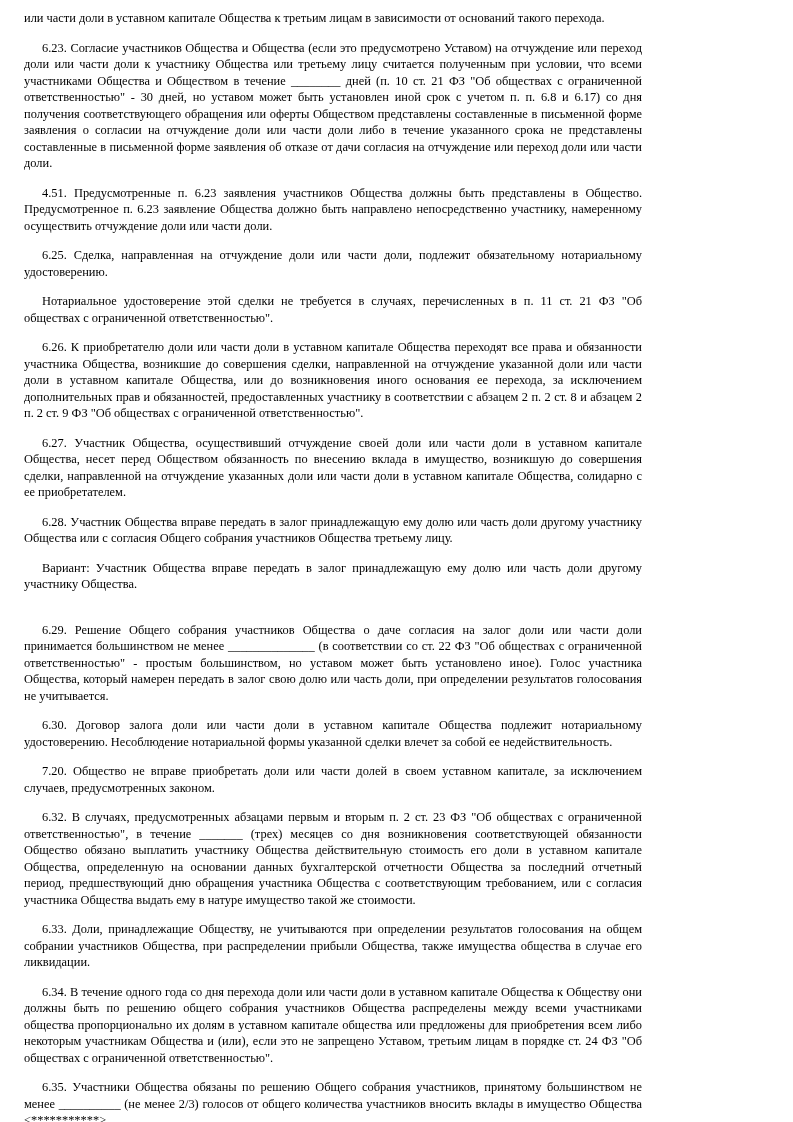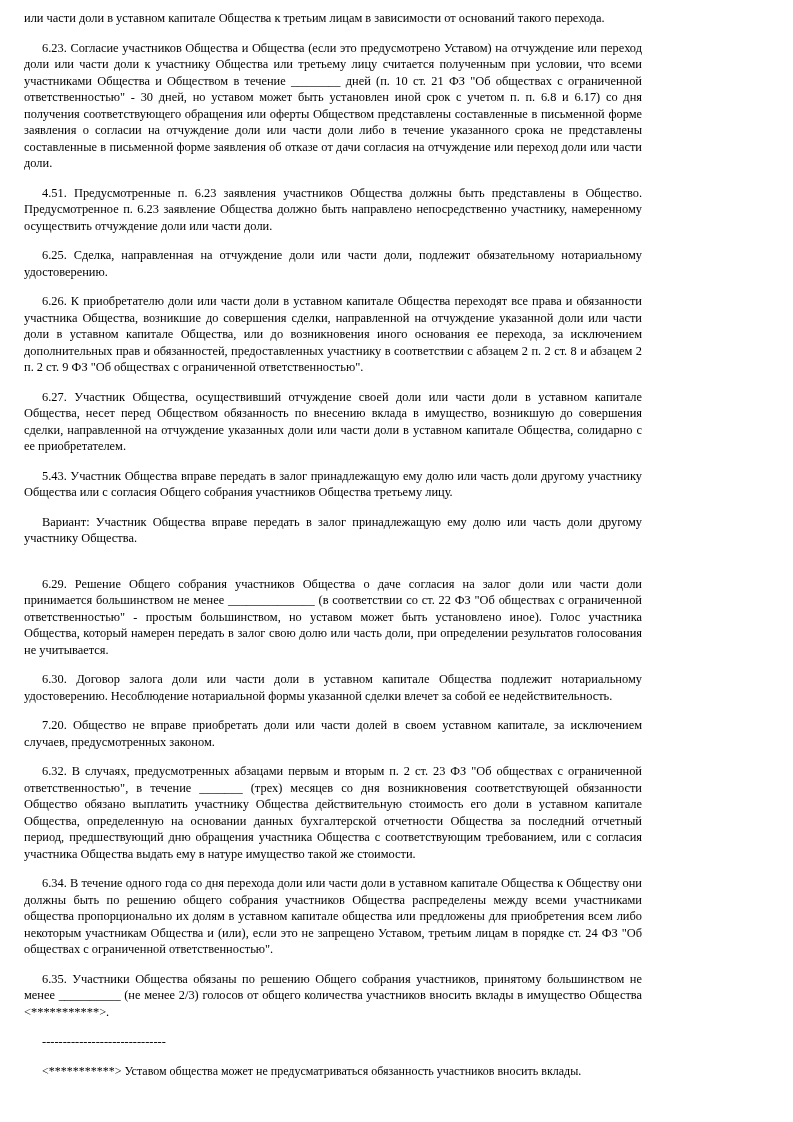--- a/index.html
+++ b/index.html
@@ -54,39 +54,41 @@
 
   <p class="para">или части доли в уставном капитале Общества к третьим лицам в зависимости от оснований такого перехода.</p>
 
 
   <p class="para indent">6.23. Согласие участников Общества и Общества (если это предусмотрено Уставом) на отчуждение или переход доли или части доли к участнику Общества или третьему лицу считается полученным при условии, что всеми участниками Общества и Обществом в течение ________ дней (п. 10 ст. 21 ФЗ "Об обществах с ограниченной ответственностью" - 30 дней, но уставом может быть установлен иной срок с учетом п. п. 6.8 и 6.17) со дня получения соответствующего обращения или оферты Обществом представлены составленные в письменной форме заявления о согласии на отчуждение доли или части доли либо в течение указанного срока не представлены составленные в письменной форме заявления об отказе от дачи согласия на отчуждение или переход доли или части доли.</p>
 
   <p class="para indent">4.51. Предусмотренные п. 6.23 заявления участников Общества должны быть представлены в Общество. Предусмотренное п. 6.23 заявление Общества должно быть направлено непосредственно участнику, намеренному осуществить отчуждение доли или части доли.</p>
 
   <p class="para indent">6.25. Сделка, направленная на отчуждение доли или части доли, подлежит обязательному нотариальному удостоверению.</p>
 
+  <p class="para indent">Нотариальное удостоверение этой сделки не требуется в случаях, перечисленных в п. 11 ст. 21 ФЗ "Об обществах с ограниченной ответственностью".</p>
 
   <p class="para indent">6.26. К приобретателю доли или части доли в уставном капитале Общества переходят все права и обязанности участника Общества, возникшие до совершения сделки, направленной на отчуждение указанной доли или части доли в уставном капитале Общества, или до возникновения иного основания ее перехода, за исключением дополнительных прав и обязанностей, предоставленных участнику в соответствии с абзацем 2 п. 2 ст. 8 и абзацем 2 п. 2 ст. 9 ФЗ "Об обществах с ограниченной ответственностью".</p>
 
   <p class="para indent">6.27. Участник Общества, осуществивший отчуждение своей доли или части доли в уставном капитале Общества, несет перед Обществом обязанность по внесению вклада в имущество, возникшую до совершения сделки, направленной на отчуждение указанных доли или части доли в уставном капитале Общества, солидарно с ее приобретателем.</p>
 
-  <p class="para indent">5.43. Участник Общества вправе передать в залог принадлежащую ему долю или часть доли другому участнику Общества или с согласия Общего собрания участников Общества третьему лицу.</p>
+  <p class="para indent">6.28. Участник Общества вправе передать в залог принадлежащую ему долю или часть доли другому участнику Общества или с согласия Общего собрания участников Общества третьему лицу.</p>
 
   <p class="para indent">Вариант: Участник Общества вправе передать в залог принадлежащую ему долю или часть доли другому участнику Общества.</p>
 
   <div class="spacer-lg"></div>
 
   <p class="para indent">6.29. Решение Общего собрания участников Общества о даче согласия на залог доли или части доли принимается большинством не менее ______________ (в соответствии со ст. 22 ФЗ "Об обществах с ограниченной ответственностью" - простым большинством, но уставом может быть установлено иное). Голос участника Общества, который намерен передать в залог свою долю или часть доли, при определении результатов голосования не учитывается.</p>
 
   <p class="para indent">6.30. Договор залога доли или части доли в уставном капитале Общества подлежит нотариальному удостоверению. Несоблюдение нотариальной формы указанной сделки влечет за собой ее недействительность.</p>
 
   <p class="para indent">7.20. Общество не вправе приобретать доли или части долей в своем уставном капитале, за исключением случаев, предусмотренных законом.</p>
 
   <p class="para indent">6.32. В случаях, предусмотренных абзацами первым и вторым п. 2 ст. 23 ФЗ "Об обществах с ограниченной ответственностью", в течение _______ (трех) месяцев со дня возникновения соответствующей обязанности Общество обязано выплатить участнику Общества действительную стоимость его доли в уставном капитале Общества, определенную на основании данных бухгалтерской отчетности Общества за последний отчетный период, предшествующий дню обращения участника Общества с соответствующим требованием, или с согласия участника Общества выдать ему в натуре имущество такой же стоимости.</p>
 
+  <p class="para indent">6.33. Доли, принадлежащие Обществу, не учитываются при определении результатов голосования на общем собрании участников Общества, при распределении прибыли Общества, также имущества общества в случае его ликвидации.</p>
 
   <p class="para indent">6.34. В течение одного года со дня перехода доли или части доли в уставном капитале Общества к Обществу они должны быть по решению общего собрания участников Общества распределены между всеми участниками общества пропорционально их долям в уставном капитале общества или предложены для приобретения всем либо некоторым участникам Общества и (или), если это не запрещено Уставом, третьим лицам в порядке ст. 24 ФЗ "Об обществах с ограниченной ответственностью".</p>
 
   <p class="para indent">6.35. Участники Общества обязаны по решению Общего собрания участников, принятому большинством не менее __________ (не менее 2/3) голосов от общего количества участников вносить вклады в имущество Общества &lt;***********&gt;.</p>
 
   <p class="dashline">------------------------------</p>
 
   <p class="footnote">&lt;***********&gt; Уставом  общества  может  не предусматриваться обязанность участников вносить вклады.</p>
 
 </div>

